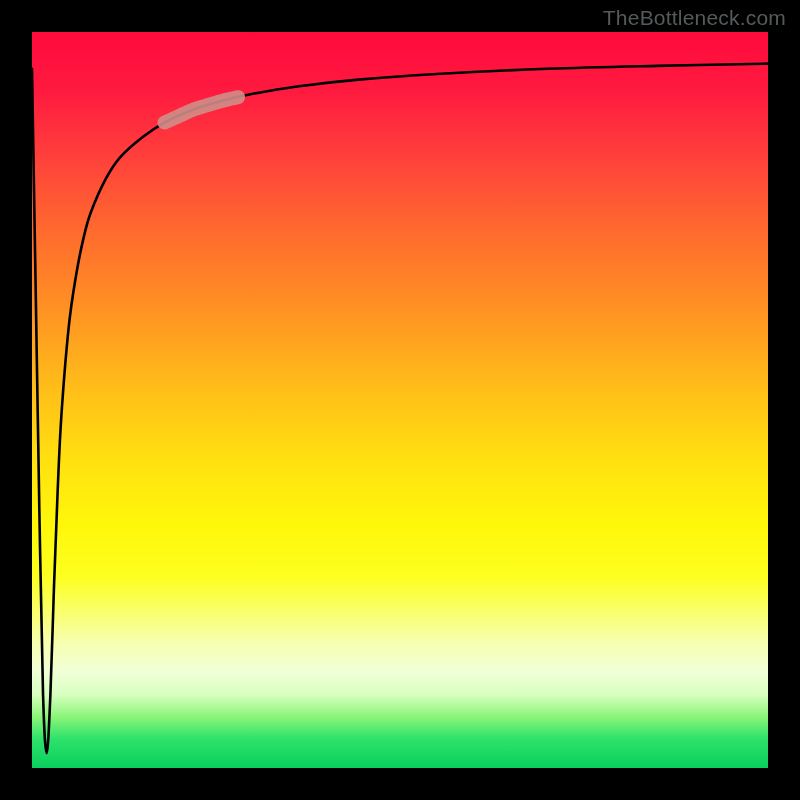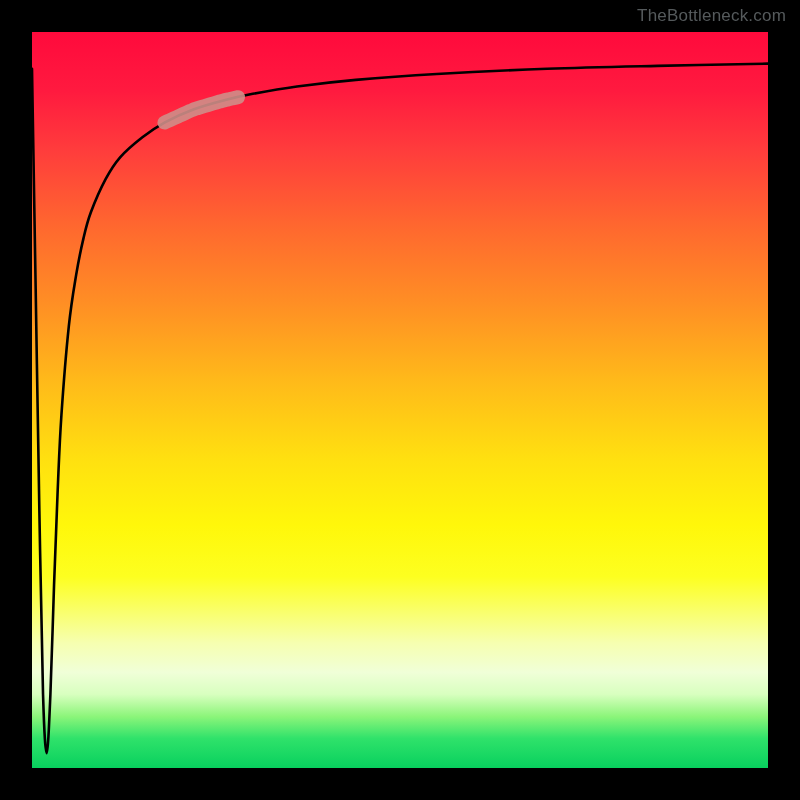--- a/index.html
+++ b/index.html
@@ -33,21 +33,21 @@
       #8cf57a 93%,
       #2fe26a 96%,
       #08d05e 100%
     );
   }
   .attribution {
     position: absolute;
     top: 6px;
     right: 14px;
     font-family: Arial, Helvetica, sans-serif;
-    font-size: 17px;
+    font-size: 21px;
     color: #555a5c;
     letter-spacing: 0.2px;
     user-select: none;
   }
   svg.curve {
     position: absolute;
     left: 0; top: 0;
     width: 100%; height: 100%;
     overflow: visible;
   }

